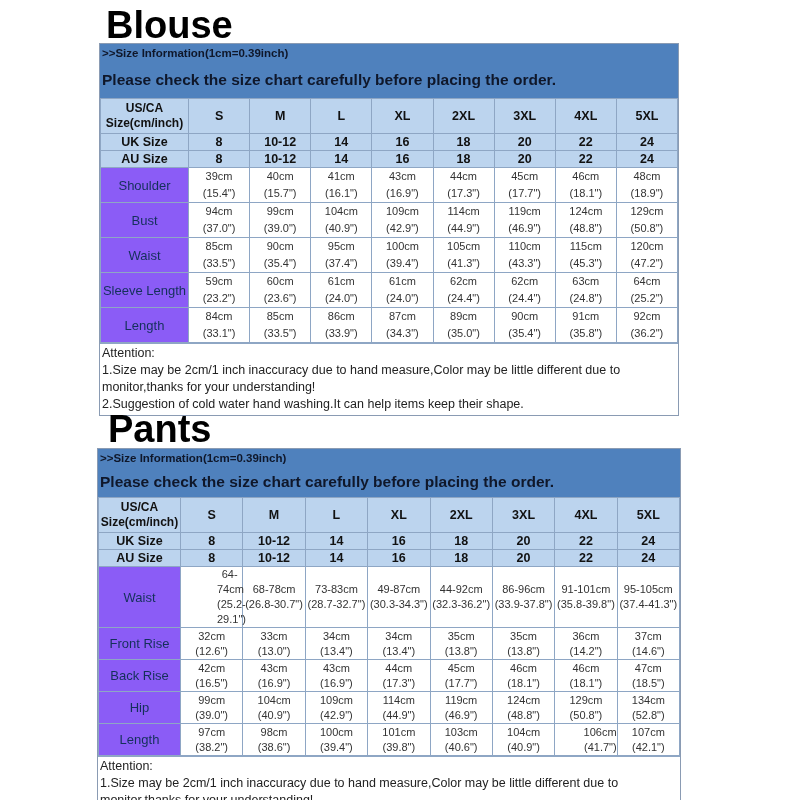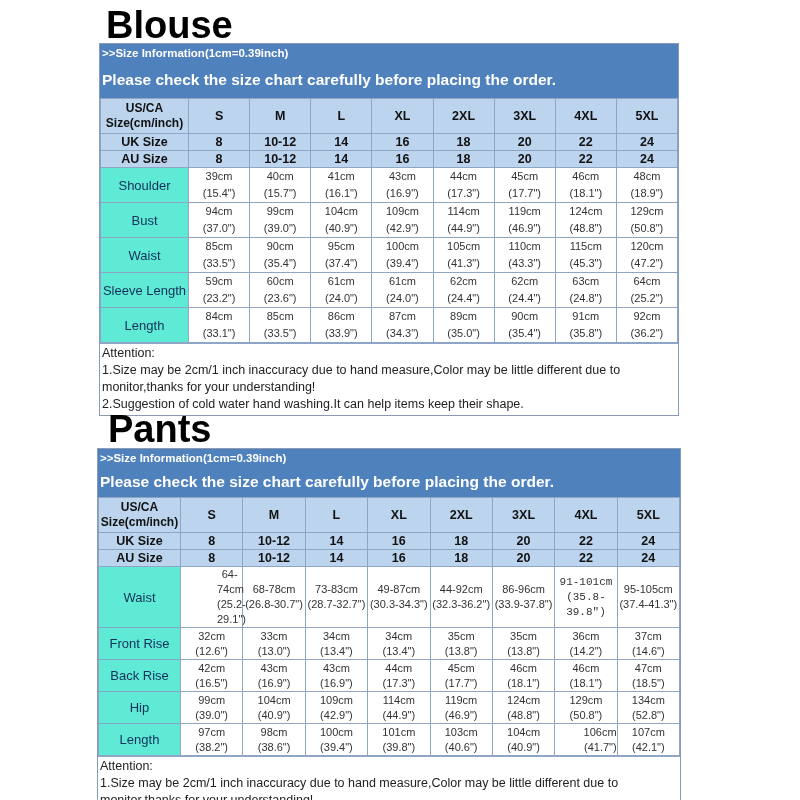--- a/index.html
+++ b/index.html
@@ -1,25 +1,25 @@
 <!DOCTYPE html>
 <html><head>
 <meta charset="utf-8">
 <style>
   html, body { margin:0; padding:0; background:#ffffff; }
   body { width:800px; height:800px; position:relative; overflow:hidden; font-family:"Liberation Sans", sans-serif; color:#222; }
   .section-title { position:absolute; font-family:"Liberation Sans", sans-serif; font-weight:bold; font-size:38px; color:#000; line-height:1; letter-spacing:0px; }
   .chart { position:absolute; border:1px solid #8a9bb3; background:#fff; }
-  .banner { background:#4f81bd; color:#ffffff; font-weight:bold; }
+  .banner { background:#4f81bd; color:#0f172a; font-weight:bold; }
   .banner .info { font-size:11.5px; padding:3px 0 0 2px; height:15px; }
   .banner .notice { font-size:15.5px; padding:0 0 0 2px; }
   table { border-collapse:collapse; width:100%; table-layout:fixed; }
   td { border:1px solid #8ea6c4; text-align:center; padding:0; }
   td.hdr { background:#bcd4ee; font-weight:bold; font-size:12.5px; color:#111; }
-  td.rowlabel { background:#5eead4; color:#14305a; font-size:13px;margin-left:16px; }
+  td.rowlabel { background:#8b5cf6; color:#14305a; font-size:13px;margin-left:16px; }
   td.val { background:#fff; font-size:11px; color:#333; line-height:17px; }
   td.val span { display:block; }
   .attention { font-size:12.5px; color:#222; padding:1px 2px 2px 2px; line-height:17px; border-top:1px solid #8ea6c4; }
   .attention div { white-space:normal; }
 </style>
 </head>
 <body>
 
 <div class="section-title" style="left:106px; top:6px;">Blouse</div>
 
@@ -330,21 +330,21 @@
             <span>(30.3-34.3")</span>
           </td>
           <td class="val" style="line-height: 15px;">
             <span>44-92cm</span>
             <span>(32.3-36.2")</span>
           </td>
           <td class="val" style="line-height: 15px;">
             <span>86-96cm</span>
             <span>(33.9-37.8")</span>
           </td>
-          <td class="val" style="line-height: 15px; font-family: Liberation Mono, monospace;">
+          <td class="val" style="line-height: 15px;">
             <span>91-101cm</span>
             <span>(35.8-39.8")</span>
           </td>
           <td class="val" style="line-height: 15px;">
             <span>95-105cm</span>
             <span>(37.4-41.3")</span>
           </td>
         </tr>
         <tr>
           <td class="rowlabel" style="height: 31px;">Front Rise</td>

